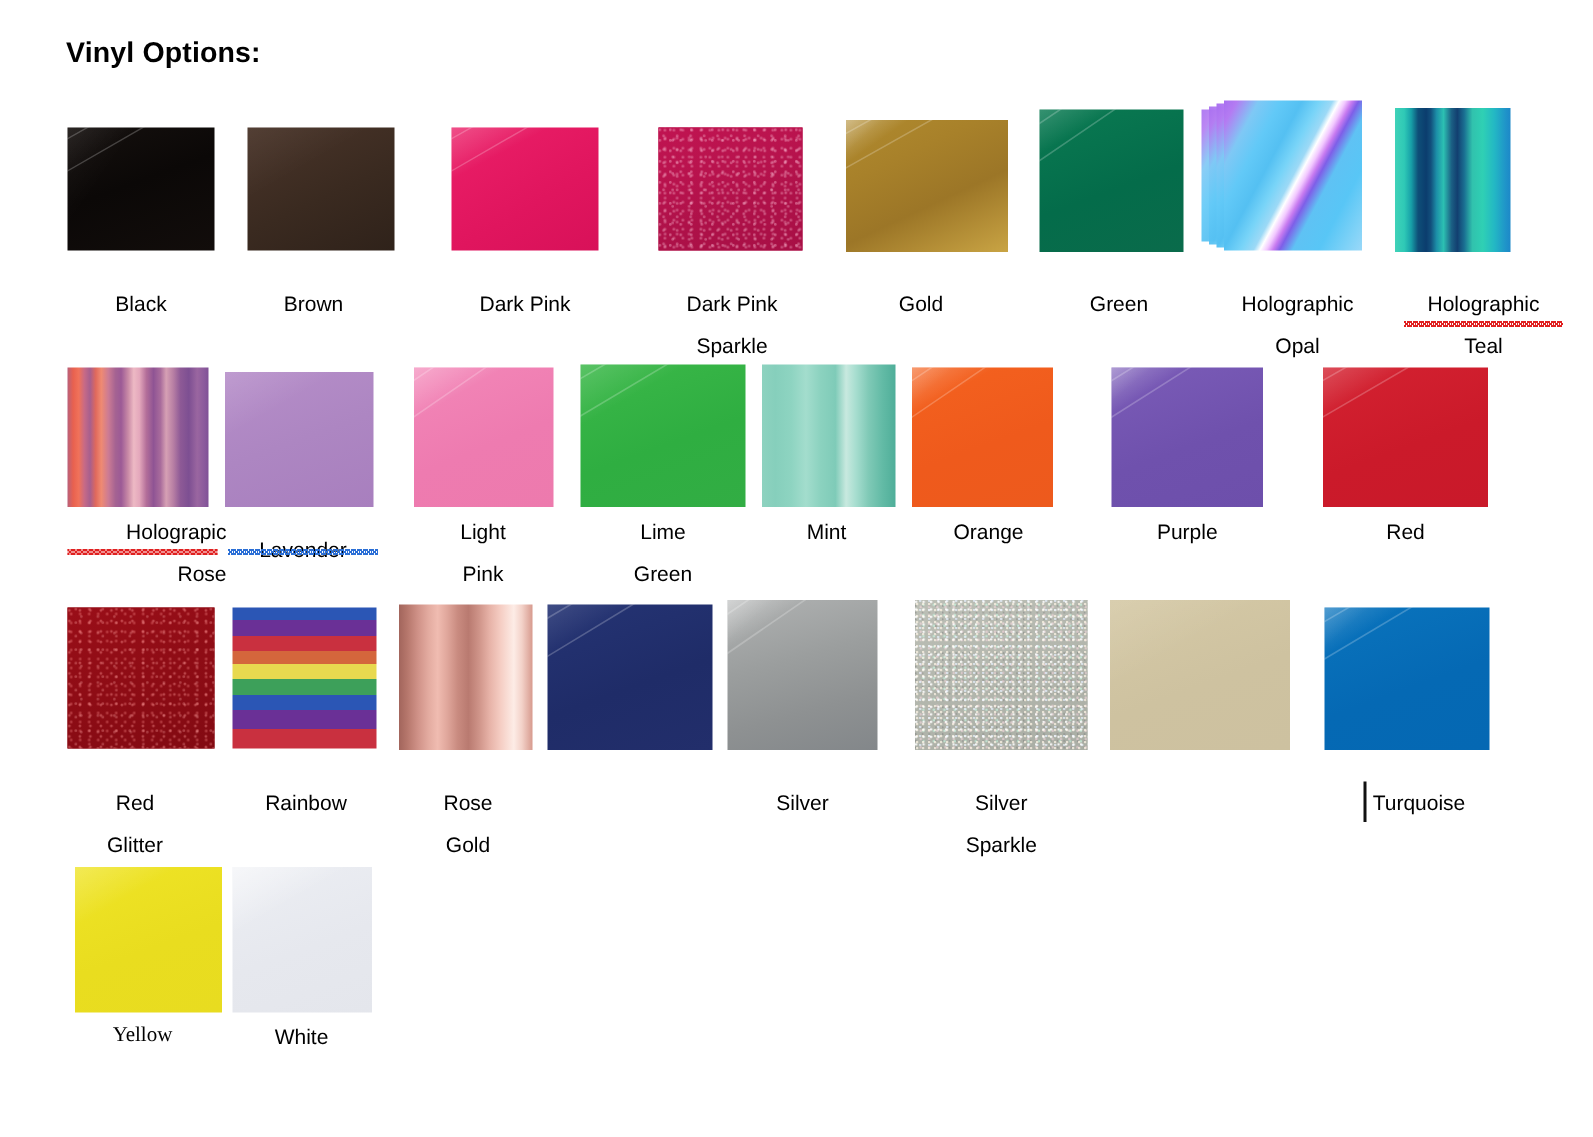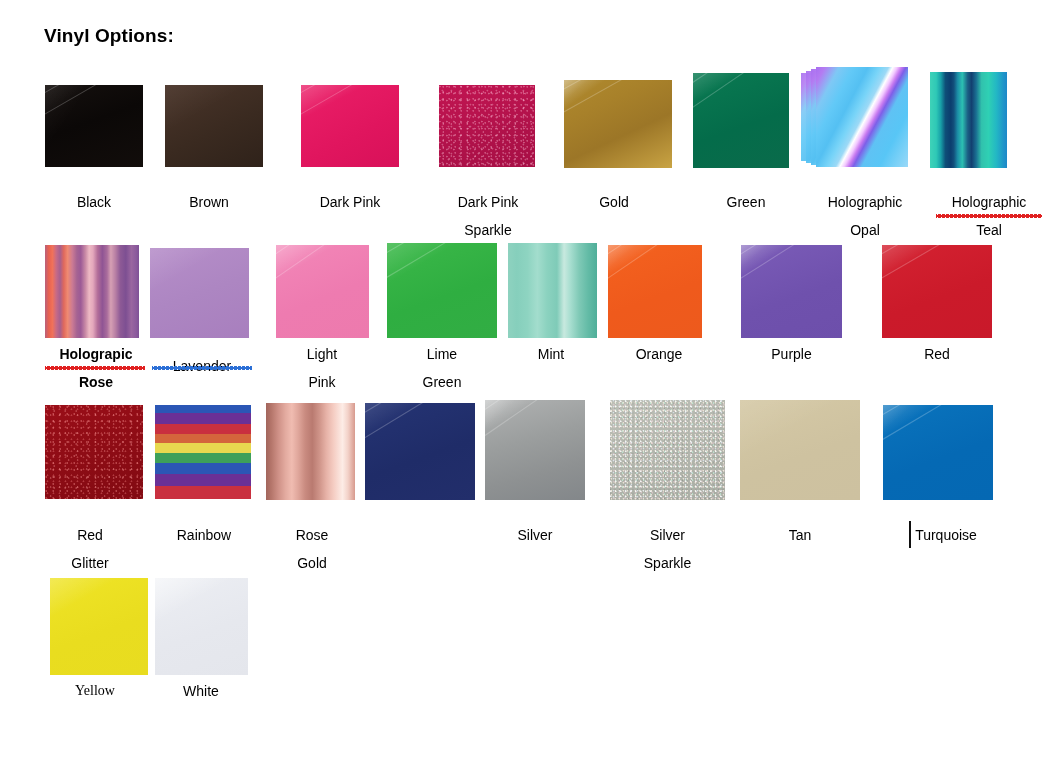--- a/index.html
+++ b/index.html
@@ -64,22 +64,21 @@
     left: 0;
     width: 100%;
     text-align: center;
     font-size: 14px;
     line-height: 28px;
     color: #000000;
     white-space: pre-line;
   }
 
   .label.lbl-left {
-    text-align: center;
-    font-weight: bold;
+    text-align: right;
   }
 
   
   .squiggle {
     position: absolute;
     height: 4px;
     pointer-events: none;
   }
   .squiggle.red {
     background-image:
@@ -485,21 +484,20 @@
       </div>
       <div class="label" style="left: 485px; top: 521px; width: 100px;">Silver</div>
     </div>
     <div class="cell" style="left: 0px; top: 0px; width: 1062px; height: 758px; pointer-events: none;">
       <div class="swatch tex-silversparkle" style="left: 610px; top: 400px; width: 115px; height: 100px; pointer-events: auto;"></div>
       <div class="label" style="left: 610px; top: 521px; width: 115px;">Silver
 Sparkle</div>
     </div>
     <div class="cell" style="left: 0px; top: 0px; width: 1062px; height: 758px; pointer-events: none;">
       <div class="swatch tex-tan" style="left: 740px; top: 400px; width: 120px; height: 100px; pointer-events: auto;"></div>
-      <div class="label" style="left: 740px; top: 521px; width: 120px;">Tan</div>
     </div>
     <div class="cell" style="left: 0px; top: 0px; width: 1062px; height: 758px; pointer-events: none;">
       <div class="swatch tex-turquoise" style="left: 883px; top: 405px; width: 110px; height: 95px; pointer-events: auto;">
         <svg class="sheen" viewBox="0 0 100 100" preserveAspectRatio="none">
           <g stroke="rgba(255,255,255,0.22)" stroke-width="0.7" fill="none">
             <line x1="-10" y1="34" x2="62" y2="-12"></line>
             <line x1="-10" y1="44" x2="70" y2="-10"></line>
             <line x1="-6" y1="58" x2="84" y2="-4"></line>
           </g>
         </svg>

